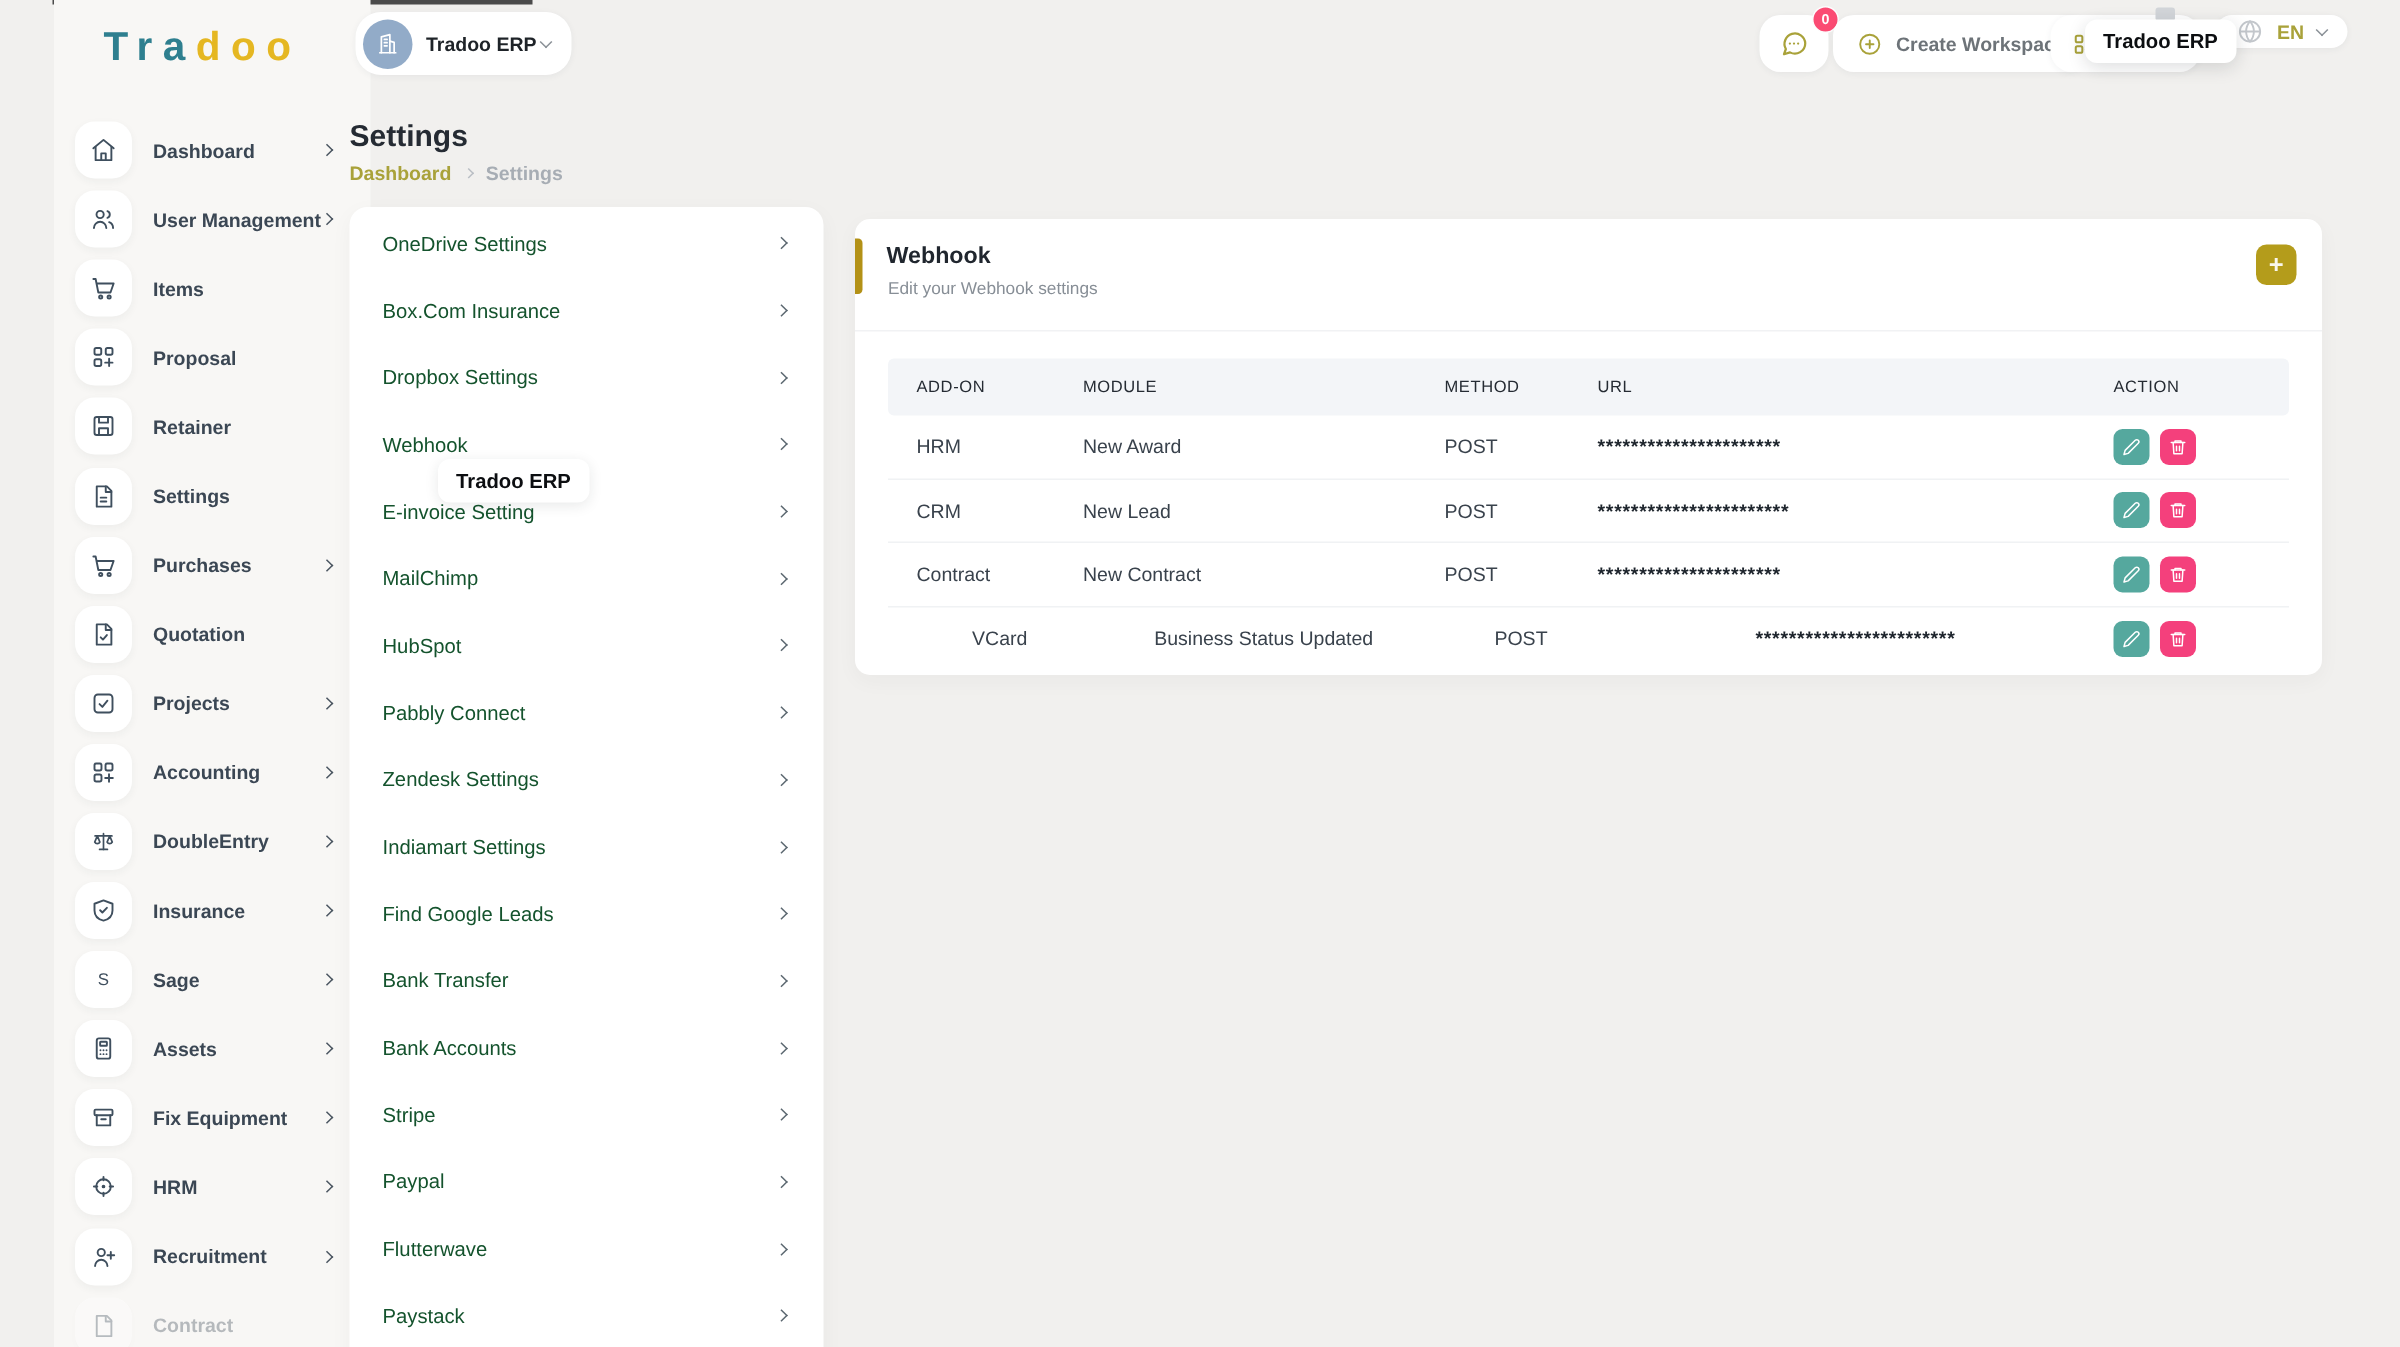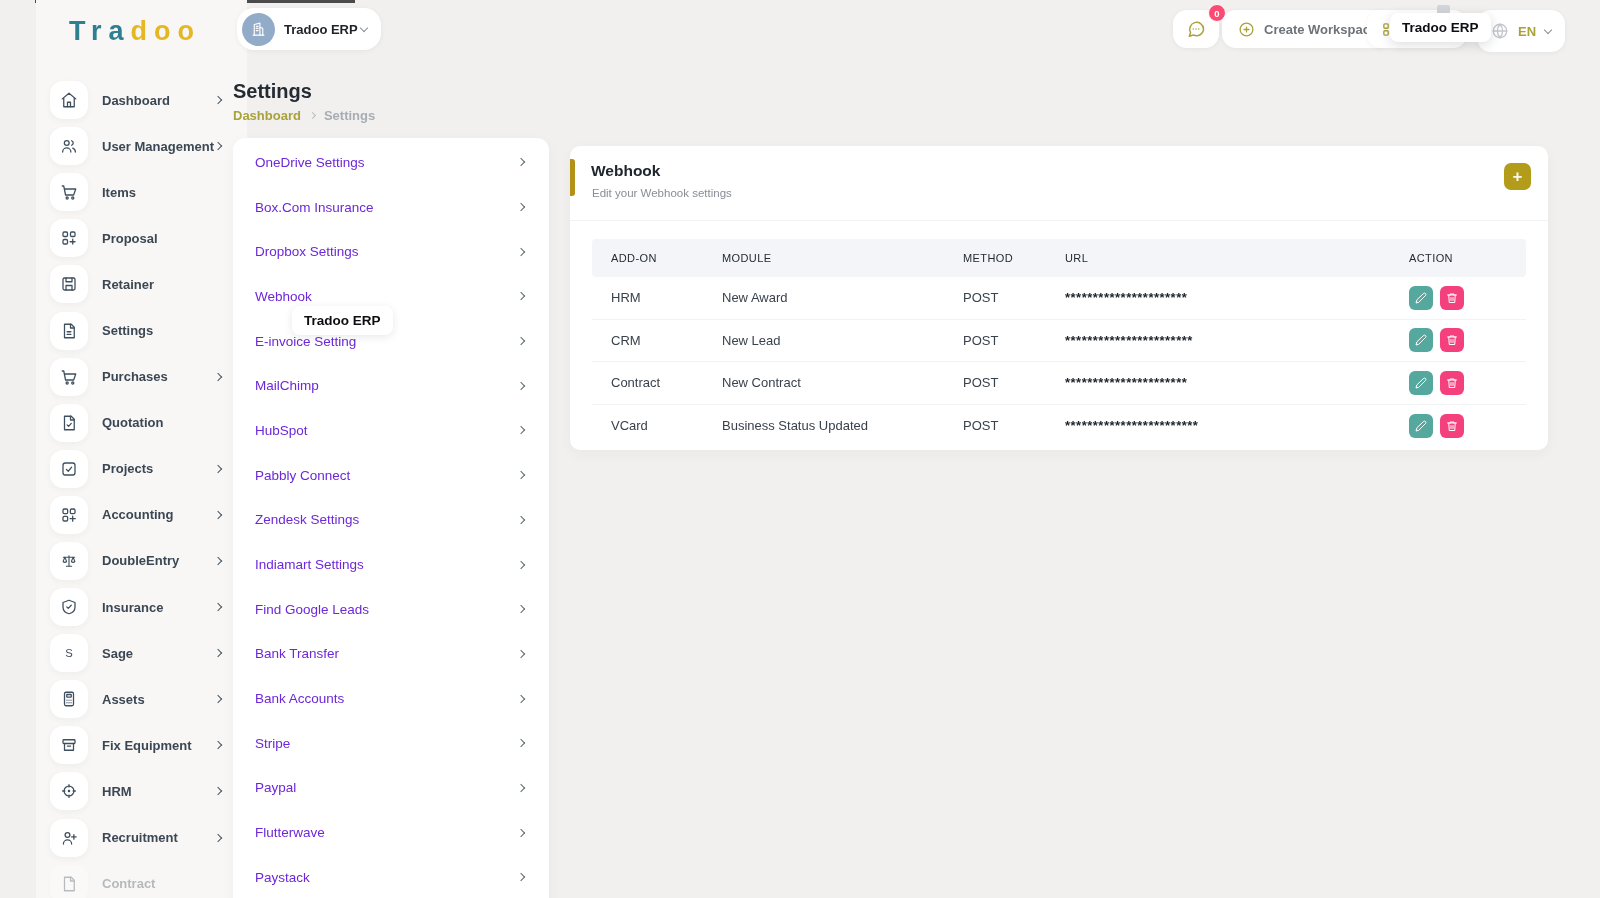--- a/index.html
+++ b/index.html
@@ -53,21 +53,21 @@
   .badge {
     position:absolute; top:-6px; right:-7px; min-width:18px; height:18px; border-radius:50%;
     background:#fb4b73; color:#fff; font-size:9.5px; font-weight:700;
     display:flex; align-items:center; justify-content:center; border:1.5px solid #fdfdfd;
   }
   .create-pill { left:1222px; top:10px; height:38px; padding:0 16px; gap:9px; cursor:pointer; }
   .create-pill .txt { font-size:13px; font-weight:600; color:#6d7378; }
   .gold-ic { color:#a9a23a; }
   .plan-pill { left:1367px; top:10px; width:100px; height:38px; padding:0 14px; gap:8px; cursor:pointer; }
   .plan-pill .txt { font-size:13px; font-weight:600; color:#6d7378; }
-  .lang-pill { left:1477px; top:10px; height:42px; padding:0 14px; gap:9px; cursor:pointer; }
+  .lang-pill { left:1477px; top:10px; height:22px; padding:0 14px; gap:9px; cursor:pointer; }
   .lang-pill .txt { font-size:13px; font-weight:700; color:#a9a23a; }
   .globe { color:#c3c7cc; }
 
   .tooltip {
     position:absolute; background:#fff; border-radius:8px;
     box-shadow:0 3px 12px rgba(30,35,40,.15);
     padding:7px 12px; font-size:13.5px; font-weight:700; color:#0c0e11; white-space:nowrap; z-index:30;
   }
   .tt-plan { left:1390px; top:13px; }
   .tt-notch { position:absolute; left:1437px; top:5px; width:13px; height:9px; background:#d2d5d9; border-radius:2px; z-index:29; }
@@ -80,21 +80,21 @@
   .bc-sep { width:5px; height:5px; border-right:1.6px solid #b9bec4; border-bottom:1.6px solid #b9bec4; transform:rotate(-45deg); }
   .bc-cur { color:#a7adb4; font-weight:600; }
 
   
   .settings-card {
     position:absolute; left:233px; top:138px; width:316px; height:790px;
     background:#fff; border-radius:12px; box-shadow:0 4px 14px rgba(40,50,60,.04);
     padding-top:2px;
   }
   .menu-row { display:flex; align-items:center; height:44.7px; padding:0 25px 0 22px; cursor:pointer; }
-  .menu-label { flex:1; font-size:13.5px; font-weight:500; color:#6d28d9; }
+  .menu-label { flex:1; font-size:13.5px; font-weight:500; color:#14532d; }
   .menu-row .chev { border-color:#5b6770; }
 
   
   .panel {
     position:absolute; left:570px; top:146px; width:978px; height:304px;
     background:#fff; border-radius:10px; box-shadow:0 4px 14px rgba(40,50,60,.04);
   }
   .accent { position:absolute; left:0; top:13px; width:4.5px; height:37px; background:#b39116; border-radius:0 3px 3px 0; }
   .panel-title { position:absolute; left:21px; top:16px; font-size:15.5px; font-weight:700; color:#20262e; }
   .panel-sub { position:absolute; left:22px; top:41px; font-size:11.5px; color:#878e96; }
@@ -106,21 +106,21 @@
     display:flex; align-items:center; justify-content:center;
   }
   .table { position:absolute; left:22px; right:22px; top:93px; }
   .trow {
     display:grid; grid-template-columns:130px 241px 102px 344px auto;
     align-items:center;
   }
   .thead { background:#f3f5f8; height:38px; border-radius:4px; }
   .thead .cell { font-size:11px; font-weight:400; color:#252b33; letter-spacing:.4px; }
   .tbody-row { height:42.5px; border-bottom:1px solid #f0f2f4; }
-  .tbody-row:last-child { border-bottom:none; }
+  .tbody-row:last-child { border-bottom:none;text-align:center; }
   .cell { font-size:13px; color:#39424c; }
   .cell.c0 { padding-left:19px; }
   .cell.url { font-weight:600; color:#1c232b; letter-spacing:.5px; }
   .actions { display:flex; gap:7px; }
   .act-btn { width:24px; height:24px; border-radius:6px; border:none; display:flex; align-items:center; justify-content:center; color:#fff; cursor:pointer; }
   .act-edit { background:#55a89e; }
   .act-del  { background:#f4407c; }
 </style>
 </head>
 <body>

